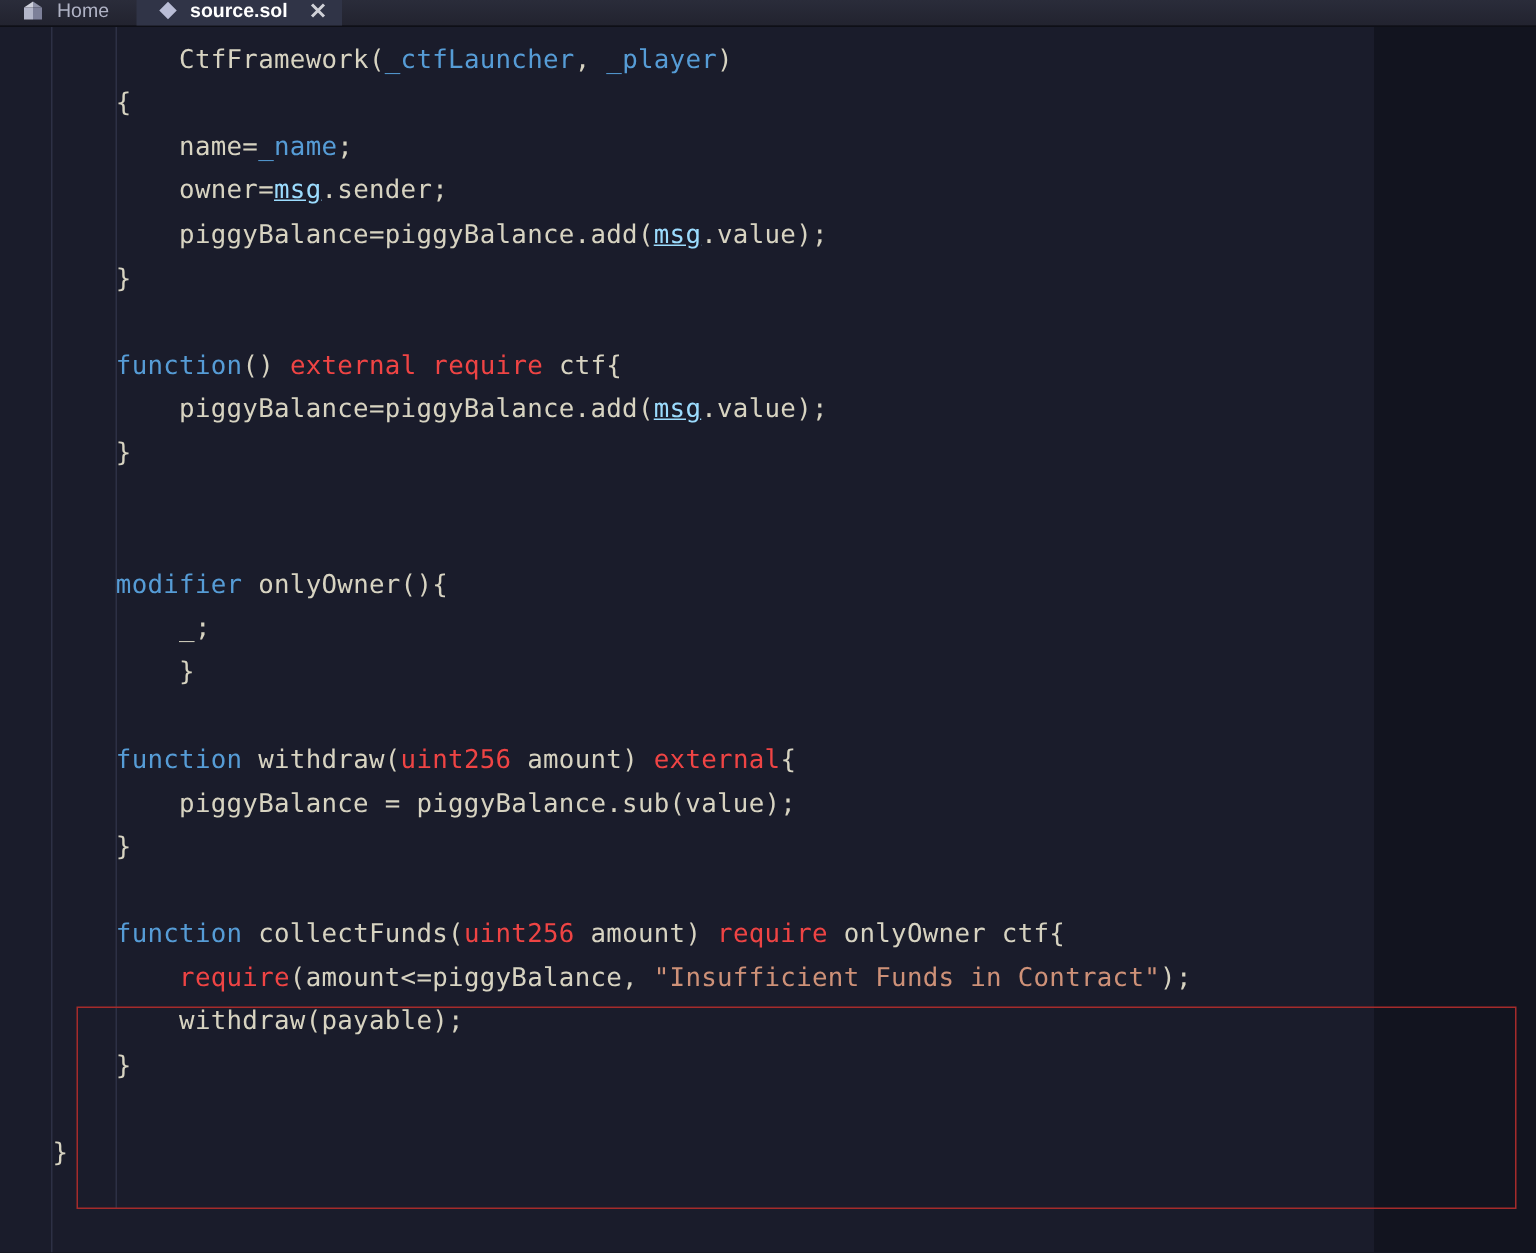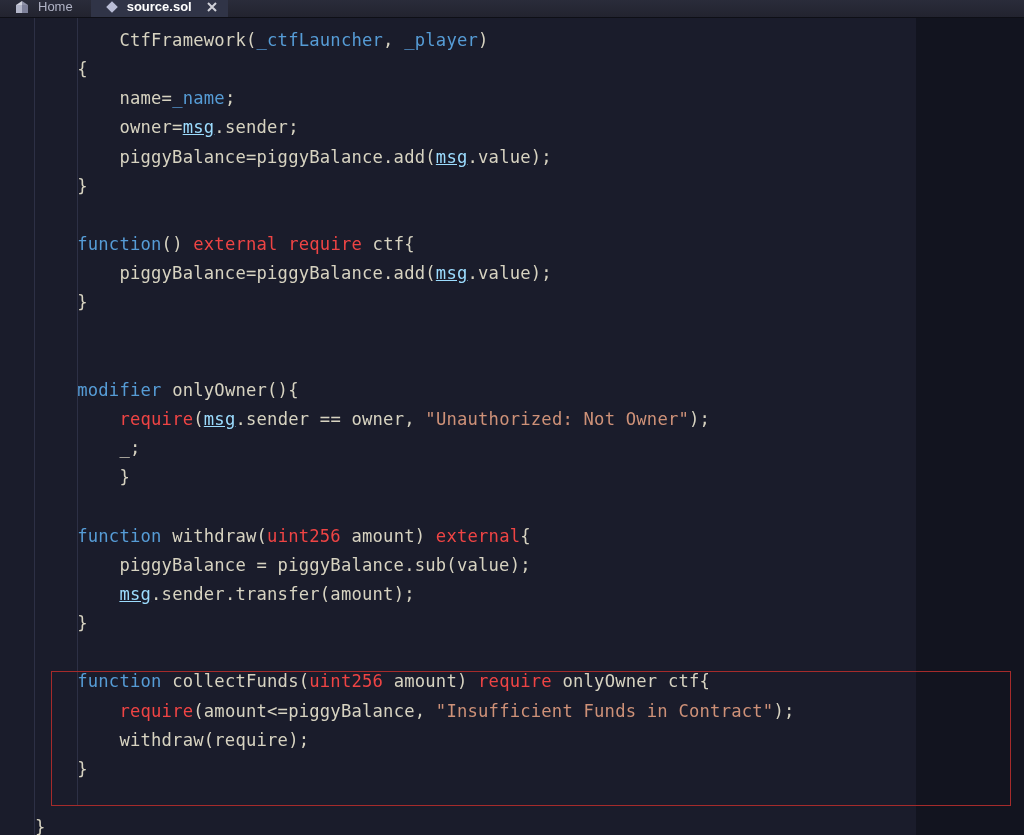--- a/index.html
+++ b/index.html
@@ -56,31 +56,29 @@
       <div class="line">        owner=<span class="kw-builtin">msg</span>.sender;</div>
       <div class="line">        piggyBalance=piggyBalance.add(<span class="kw-builtin">msg</span>.value);</div>
       <div class="line">    }</div>
       <div class="line">&nbsp;</div>
       <div class="line">    <span class="kw-blue">function</span>() <span class="kw-teal">external</span> <span class="kw-teal">require</span> ctf{</div>
       <div class="line">        piggyBalance=piggyBalance.add(<span class="kw-builtin">msg</span>.value);</div>
       <div class="line">    }</div>
       <div class="line">&nbsp;</div>
       <div class="line">&nbsp;</div>
       <div class="line">    <span class="kw-blue">modifier</span> onlyOwner(){</div>
-      <div class="line">        <span class="kw-teal">require</span>(<span class="kw-builtin">msg</span>.sender == owner, <span class="str">"Unauthorized: Not Owner"</span>);</div>
       <div class="line">        _;</div>
       <div class="line">        }</div>
       <div class="line">&nbsp;</div>
       <div class="line">    <span class="kw-blue">function</span> withdraw(<span class="kw-teal">uint256</span> amount) <span class="kw-teal">external</span>{</div>
       <div class="line">        piggyBalance = piggyBalance.sub(value);</div>
-      <div class="line">        <span class="kw-builtin">msg</span>.sender.transfer(amount);</div>
       <div class="line">    }</div>
       <div class="line">&nbsp;</div>
       <div class="line">    <span class="kw-blue">function</span> collectFunds(<span class="kw-teal">uint256</span> amount) <span class="kw-teal">require</span> onlyOwner ctf{</div>
       <div class="line">        <span class="kw-teal">require</span>(amount&lt;=piggyBalance, <span class="str">"Insufficient Funds in Contract"</span>);</div>
-      <div class="line">        withdraw(require);</div>
+      <div class="line">        withdraw(payable);</div>
       <div class="line">    }</div>
       <div class="line">&nbsp;</div>
       <div class="line">}</div>
     </div>
 
   <div class="highlight-box"></div>
 </div>
 
 </body></html>

